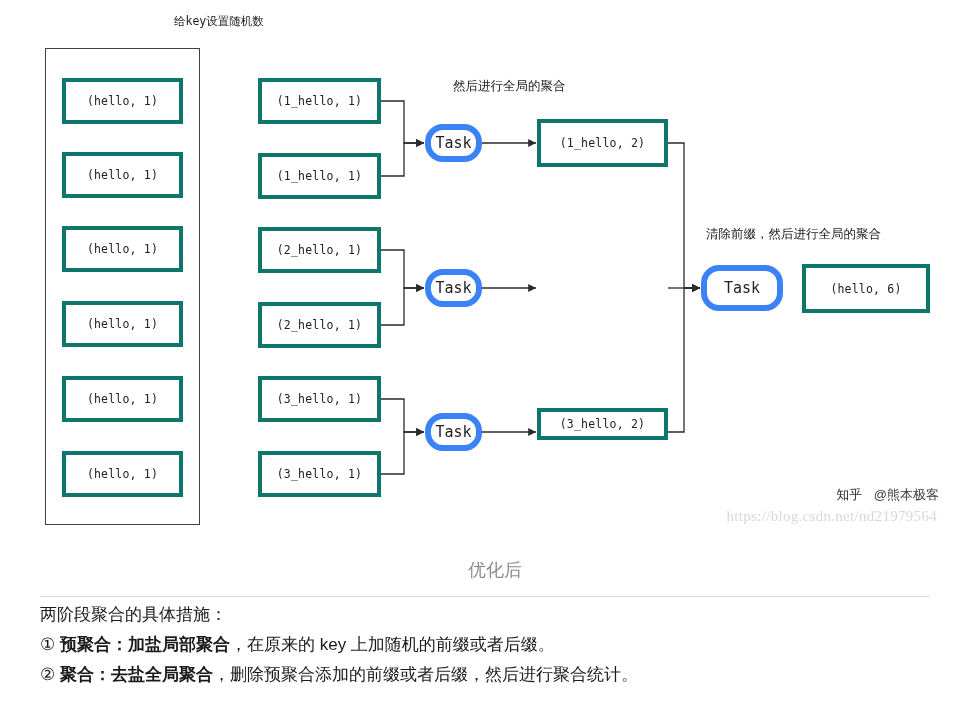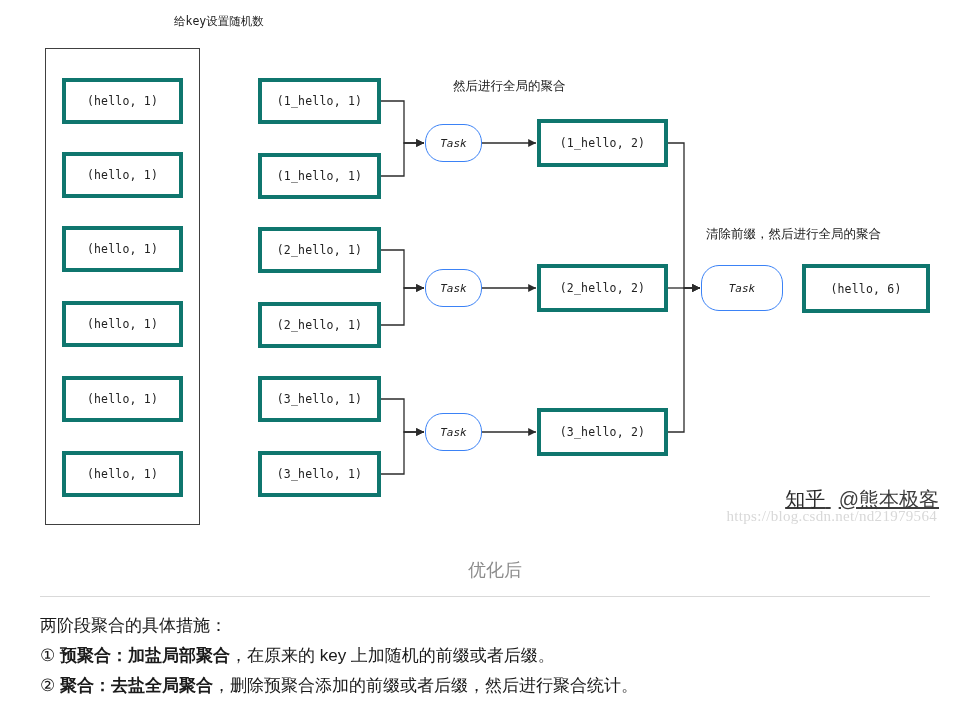--- a/index.html
+++ b/index.html
@@ -34,31 +34,30 @@
     letter-spacing: 0.2px;
   }
   .group-frame {
     position: absolute;
     border: 1.5px solid #404040;
     box-sizing: border-box;
     background: transparent;
   }
   .task {
     position: absolute;
-    border: 1px solid #3b82f6;
+    border: 6px solid #3b82f6;
     border-radius: 18px;
     background: #ffffff;
     box-sizing: border-box;
     display: flex;
     align-items: center;
     justify-content: center;
     font-family: "DejaVu Sans Mono", monospace;
-    font-size: 11px;
+    font-size: 15px;
     color: #222222;
-    font-style: italic;
   }
   .cap {
     position: absolute;
     font-size: 12.5px;
     color: #1c1c1c;
     white-space: nowrap;
   }
   .cap-mono {
     font-family: "DejaVu Sans Mono", monospace;
     font-size: 11.5px;
@@ -77,46 +76,45 @@
   #arrows {
     position: absolute;
     left: 0; top: 0;
     width: 955px; height: 726px;
     pointer-events: none;
   }
   .watermark {
     position: absolute;
     right: 16px;
     top: 486px;
-    font-size: 20px;
+    font-size: 13px;
     color: #3d3d3d;
     font-family: "Liberation Sans", sans-serif;
     white-space: nowrap;
-    text-decoration: underline;
   }
   .watermark .zhihu {
     color: #2b2b2b;
   }
   .watermark-faint {
     position: absolute;
     right: 18px;
     top: 508px;
     font-size: 15px;
     color: #d8d8d8;
     font-family: Liberation Serif, serif;
     white-space: nowrap;
     letter-spacing: 0.3px;
   }
   .notes {
     position: absolute;
     left: 40px;
     top: 596px;
     width: 890px;
     border-top: 1px solid #d9d9d9;
-    padding-top: 14px;
+    padding-top: 3px;
   }
   .notes-line {
     font-family: "Liberation Sans", sans-serif;
     font-size: 17px;
     color: #1a1a1a;
     line-height: 30px;
     white-space: nowrap;
   }
   .notes-line b { font-weight: bold; }
 </style>
@@ -168,22 +166,21 @@
   <div class="box" style="left:258px; top:376px; width:123px; height:46px;">(3_hello, 1)</div>
   <div class="box" style="left:258px; top:451px; width:123px; height:46px;">(3_hello, 1)</div>
 
   <div class="cap cap-cn" style="left:453px; top:78px;">然后进行全局的聚合</div>
 
   <div class="task" style="left:425px; top:124px; width:57px; height:38px;">Task</div>
   <div class="task" style="left:425px; top:269px; width:57px; height:38px;">Task</div>
   <div class="task" style="left:425px; top:413px; width:57px; height:38px;">Task</div>
 
   <div class="box" style="left:537px; top:119px; width:131px; height:48px;">(1_hello, 2)</div>
-  <div class="box" style="left:537px; top:264px; width:131px; height:48px;">(2_hello, 2)</div>
-  <div class="box" style="left:537px; top:408px; width:131px; height:48px;">(3_hello, 2)</div>
+  <div class="box" style="left:537px; top:408px; width:131px; height:32px;">(3_hello, 2)</div>
 
   <div class="cap cap-cn" style="left:706px; top:226px;">清除前缀，然后进行全局的聚合</div>
 
   <div class="task" style="left:701px; top:265px; width:82px; height:46px;">Task</div>
 
   <div class="box" style="left:802px; top:264px; width:128px; height:49px;">(hello, 6)</div>
 
   <div class="sub-caption" style="left:468px; top:558px;">优化后</div>
 
   <div class="watermark">

